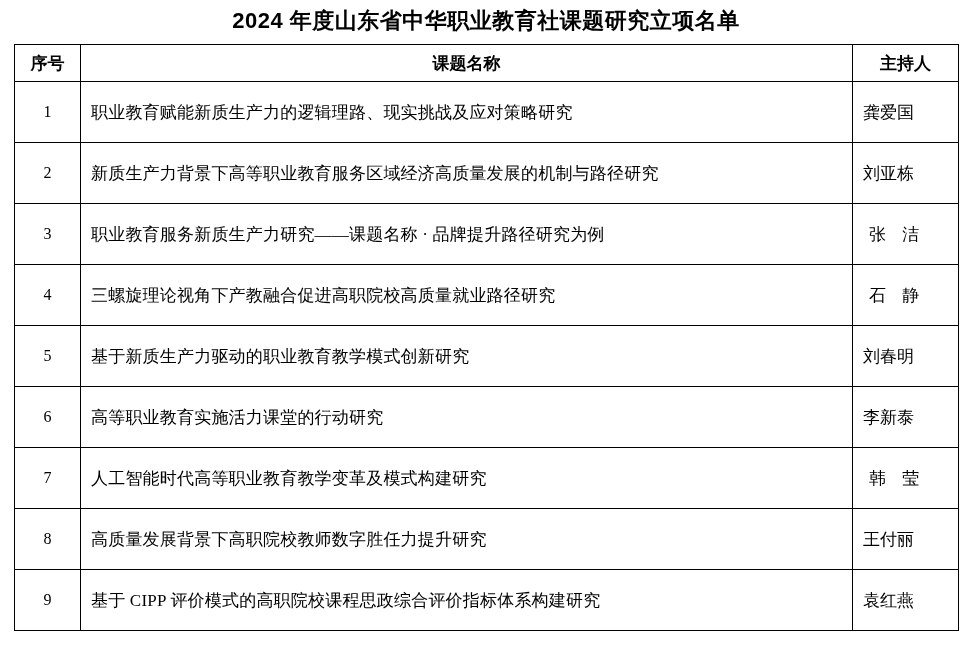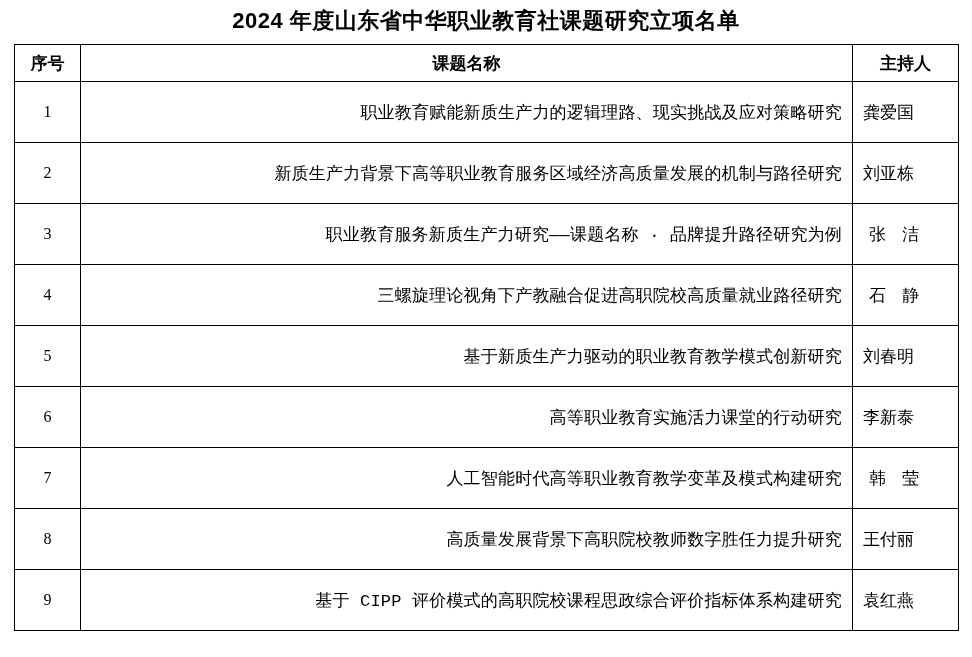--- a/index.html
+++ b/index.html
@@ -54,23 +54,22 @@
   }
   tbody td {
     height: 60px;
     font-size: 17px;
   }
   td.cell-index {
     text-align: center;
     font-size: 16px;
   }
   td.cell-title {
-    text-align: right;
+    text-align: left;
     letter-spacing: 0.2px;
-    font-family: Liberation Mono, monospace;
   }
   td.cell-host {
     text-align: left;
     white-space: nowrap;
   }
   td.cell-host.spaced {
     letter-spacing: 6px;
     text-indent: 6px;
     font-family: Liberation Serif, serif;
   }

